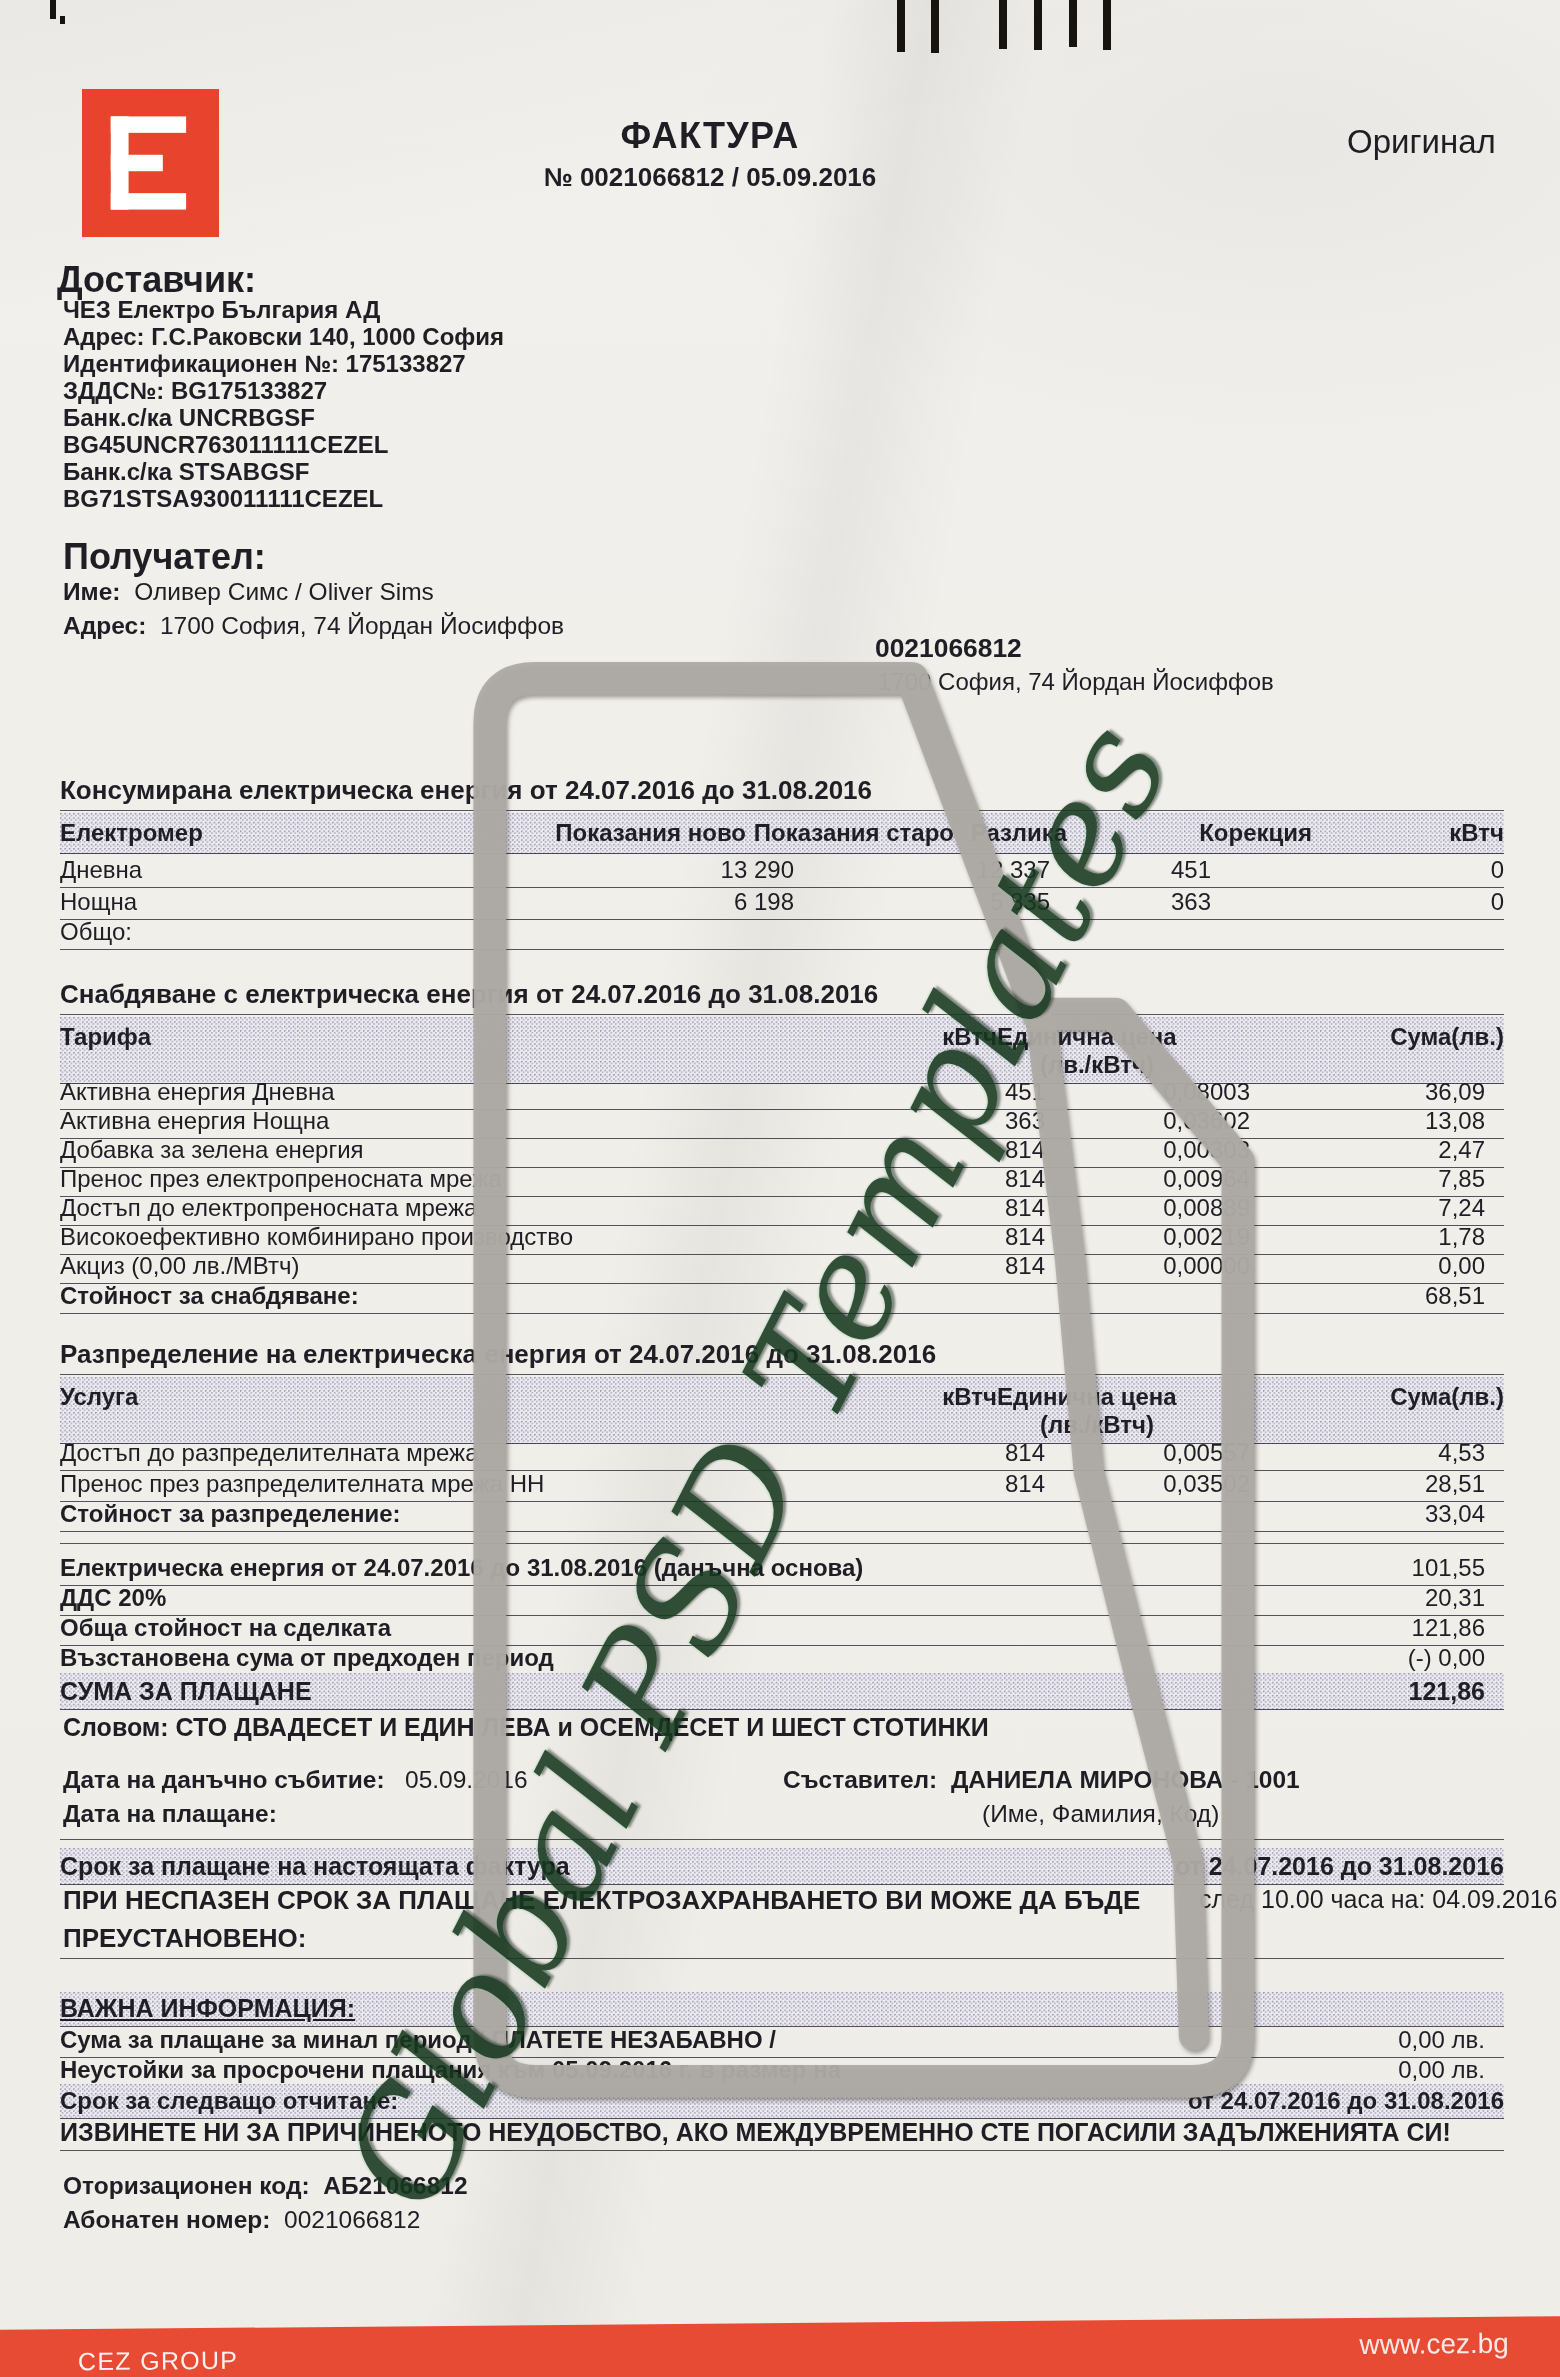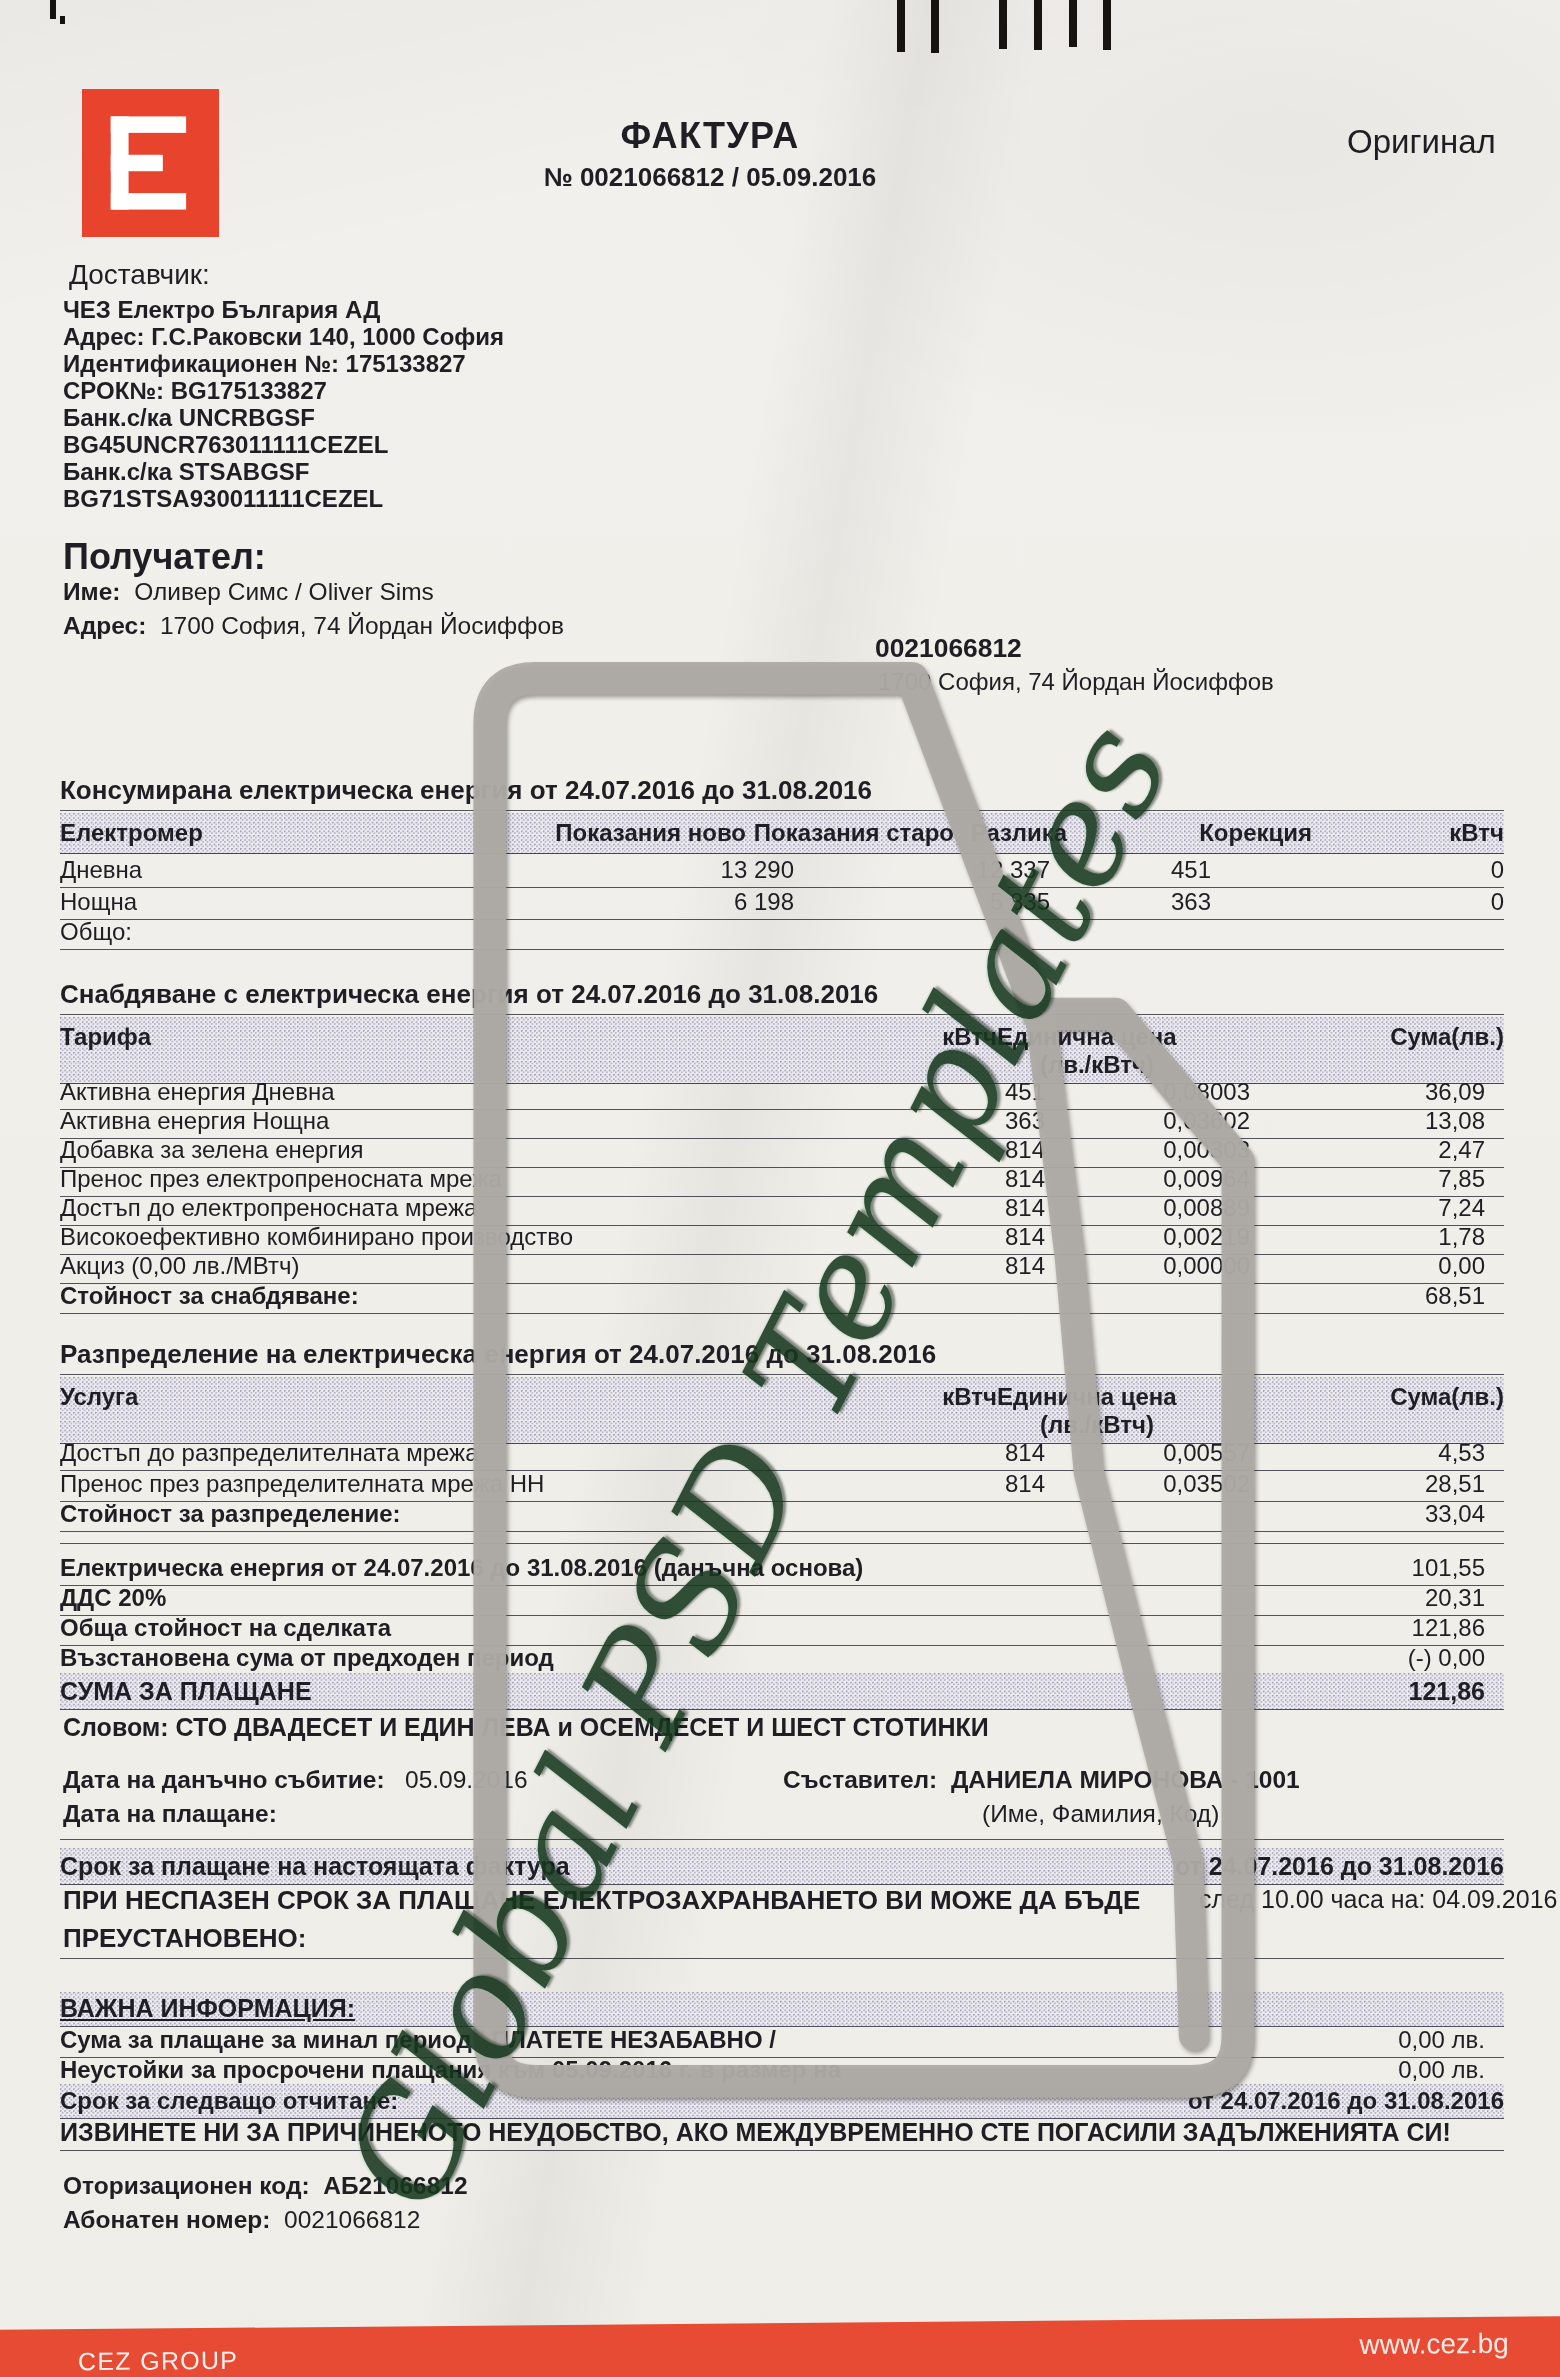--- a/index.html
+++ b/index.html
@@ -18,21 +18,21 @@
   
   .tick{position:absolute;top:0;width:8.2px;background:#17140f;}
   
   .logo{position:absolute;left:82px;top:89px;width:137px;height:148px;}
   
   .doc-title{position:absolute;left:0;top:115px;width:1420px;text-align:center;}
   .doc-title .t{font-size:36px;font-weight:700;letter-spacing:1.3px;}
   .doc-title .n{font-size:26px;font-weight:700;margin-top:5px;}
   .original{position:absolute;left:1347px;top:123px;font-size:33px;}
   
-  .supplier-h{position:absolute;left:69px;top:259px;font-size:28px;font-weight:400;}
+  .supplier-h{position:absolute;left:57px;top:259px;font-size:36px;font-weight:700;}
   .supplier{position:absolute;left:63px;top:296px;font-size:24px;font-weight:700;line-height:27px;}
   .recipient-h{position:absolute;left:63px;top:536px;font-size:36px;font-weight:700;}
   .kv{font-size:24.5px;}
   .kv .lbl{font-weight:700;}
   .client-num{position:absolute;left:875px;top:633px;font-size:26.4px;font-weight:700;}
   .client-addr{position:absolute;left:878px;top:668px;font-size:24px;}
   
   .sect-title{position:absolute;left:60px;width:1444px;font-size:26px;font-weight:700;border-bottom:1.9px solid rgba(45,45,60,.8);padding-bottom:3.8px;}
   .hatch{
     background-color:#eceaf0;
@@ -95,21 +95,21 @@
     <div class="t">ФАКТУРА</div>
     <div class="n">№ 0021066812 / 05.09.2016</div>
   </div>
   <div class="original">Оригинал</div>
 
   <div class="supplier-h">Доставчик:</div>
   <div class="supplier">
     <div>ЧЕЗ Електро България АД</div>
     <div>Адрес: Г.С.Раковски 140, 1000 София</div>
     <div>Идентификационен  №: 175133827</div>
-    <div>СРОК№: BG175133827</div>
+    <div>ЗДДС№: BG175133827</div>
     <div>Банк.с/ка  UNCRBGSF</div>
     <div>BG45UNCR763011111CEZEL</div>
     <div>Банк.с/ка  STSABGSF</div>
     <div>BG71STSA930011111CEZEL</div>
   </div>
 
   <div class="recipient-h">Получател:</div>
   <div class="abs kv" style="left:63px;top:578px;">
     <span class="lbl">Име:</span>&nbsp;
     <span>Оливер Симс / Oliver Sims</span>

